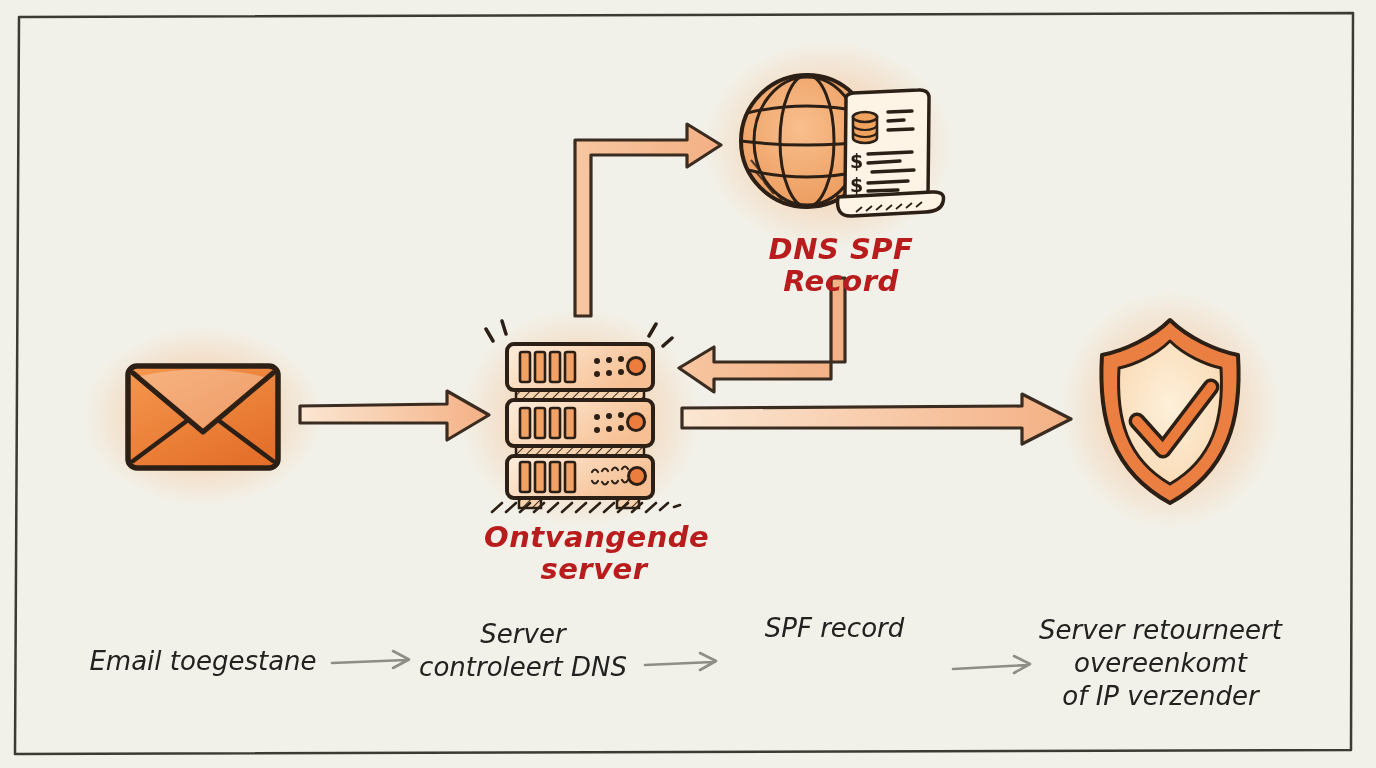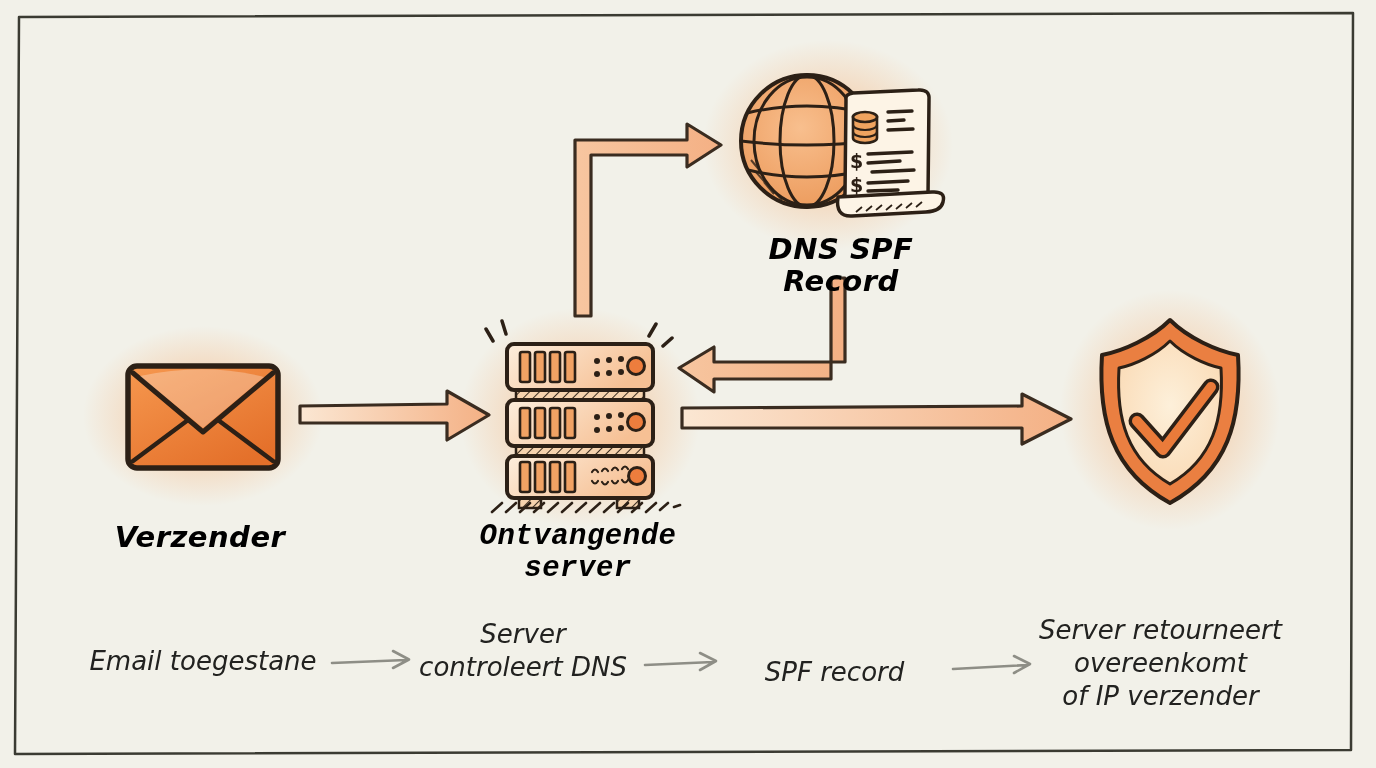--- a/index.html
+++ b/index.html
@@ -6,21 +6,21 @@
   .canvas{
     position:relative;width:1376px;height:768px;overflow:hidden;
     background:#f2f1e9;
     font-family:"DejaVu Sans","Liberation Sans",sans-serif;
     color:#1d1c1a;
   }
   .layer{position:absolute;left:0;top:0;}
   .label{
     position:absolute;text-align:center;
     font-weight:700;font-style:italic;font-size:29px;line-height:1.12;
-    color:#000000;letter-spacing:0.5px;
+    color:#b91c1c;letter-spacing:0.5px;
   }
   .step{
     position:absolute;text-align:center;
     font-style:italic;font-weight:400;font-size:26px;line-height:1.26;
     color:#222220;
   }
   .step div{white-space:nowrap;}
 </style>
 </head>
 <body>
@@ -195,40 +195,39 @@
       <path d="M1137,421 L1163,450 L1211,387" fill="none" stroke="#ea7b3a" stroke-width="10" stroke-linecap="round" stroke-linejoin="round"></path>
     </g>
 
     <g fill="none" stroke="#8e8e86" stroke-width="2.6" stroke-linecap="round" stroke-linejoin="round">
       <path d="M332,663 L406,660 M393,651 L409,659.5 M409,659.5 L393,668"></path>
       <path d="M645,665 L713,662 M700,653 L716,661 M716,661 L700,670"></path>
       <path d="M953,669 L1027,665 M1014,656 L1030,664 M1030,664 L1014,673"></path>
     </g>
   </svg>
 
-  <div class="label" style="left:100px;top:521px;width:200px;">Verzender</div>
-
-  <div class="label" style="left:468px;top:521px;width:220px;font-family:Liberation Mono, monospace;">
+
+  <div class="label" style="left:484px;top:521px;width:220px;">
     <div>Ontvangende</div>
     <div>server</div>
   </div>
 
   <div class="label" style="left:716px;top:233px;width:250px;">DNS SPF Record</div>
 
 
   <div class="step" style="left:78px;top:645px;width:250px;">
     <div>Email toegestane</div>
   </div>
 
   <div class="step" style="left:403px;top:618px;width:240px;">
     <div>Server</div>
     <div>controleert DNS</div>
   </div>
 
-  <div class="step" style="left:722px;top:612px;width:225px;margin-top:44px;">
+  <div class="step" style="left:722px;top:612px;width:225px;">
     <div>SPF record</div>
   </div>
 
   <div class="step" style="left:1038px;top:614px;width:245px;">
     <div>Server retourneert</div>
     <div>overeenkomt</div>
     <div>of IP verzender</div>
   </div>
 
 </div>

